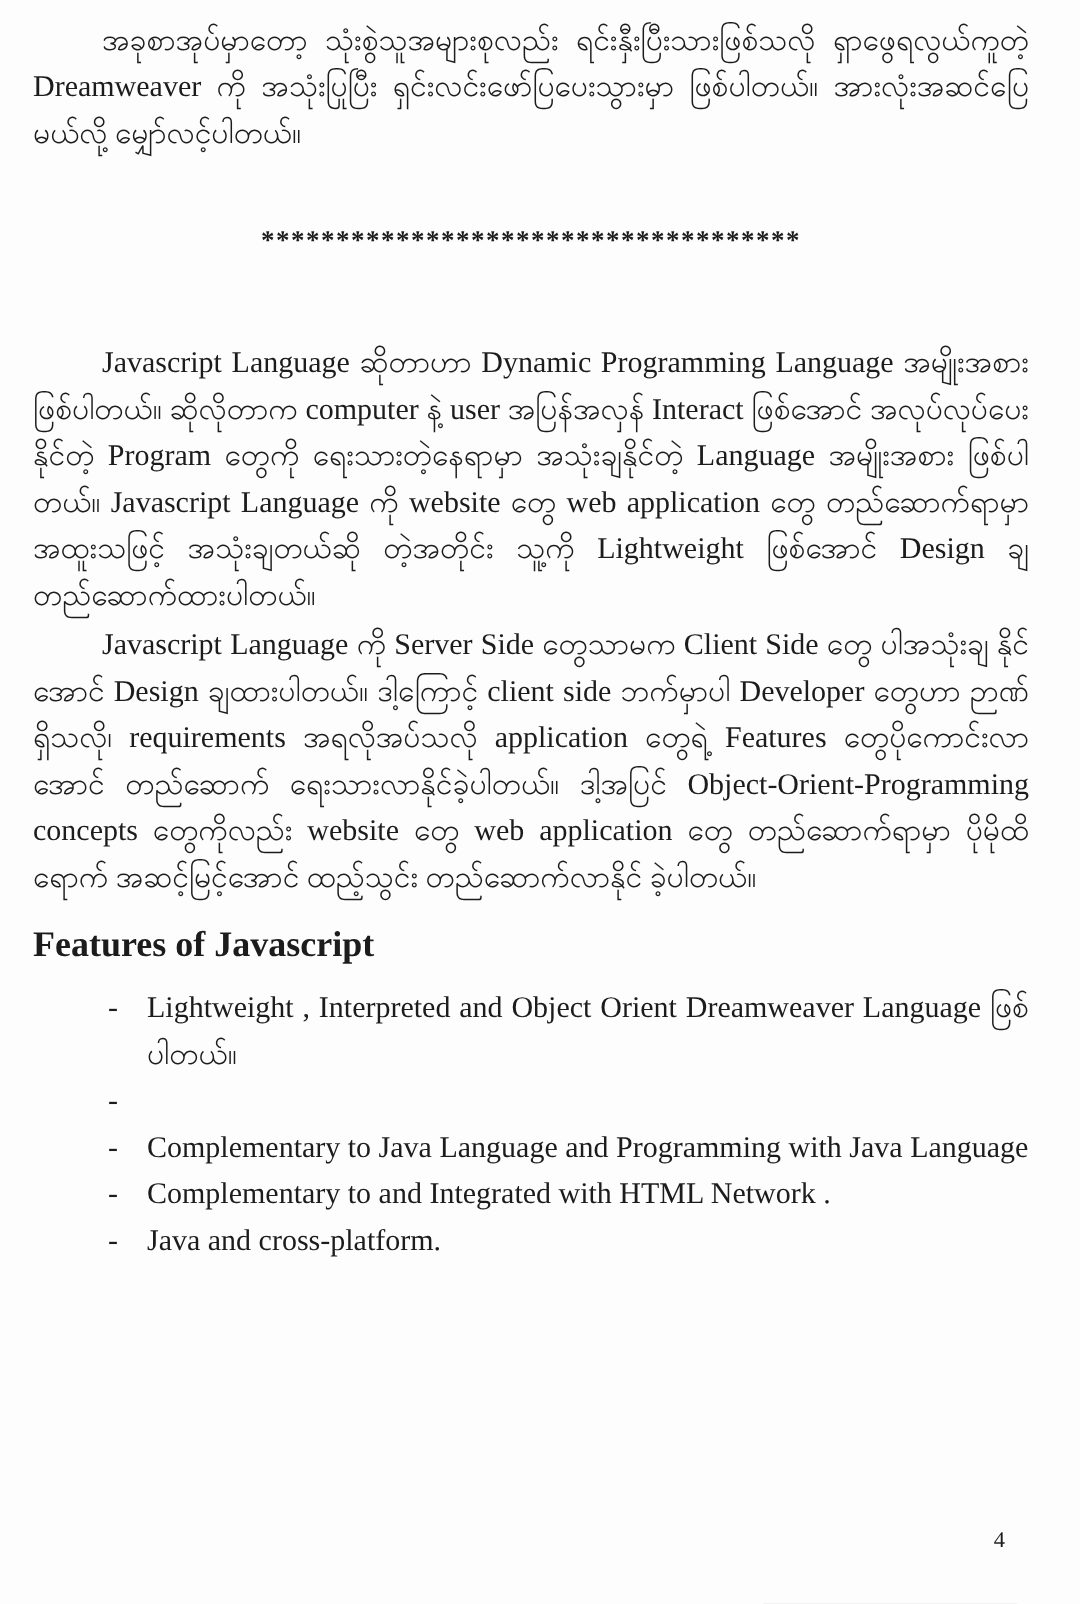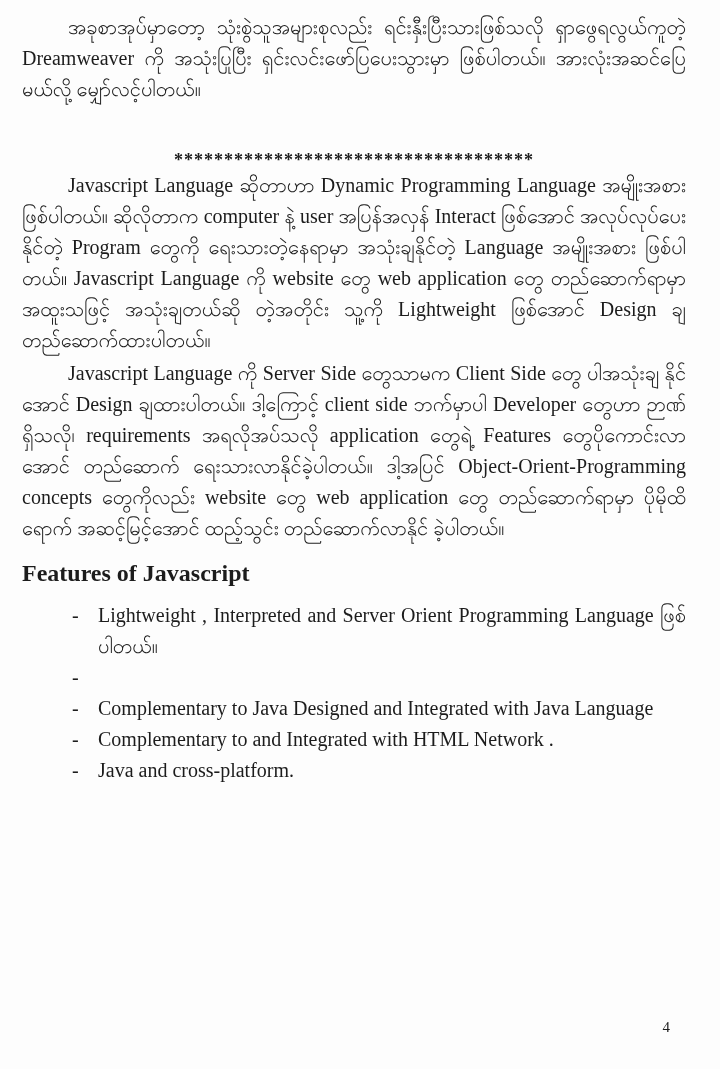--- a/index.html
+++ b/index.html
@@ -32,21 +32,21 @@
   }
   .para-1 { margin-top: 12px; }
   .separator {
     margin-top: 45px;
     text-align: center;
     font-size: 18px;
     font-weight: bold;
     letter-spacing: 1px;
     line-height: 20px;
   }
-  .para-2 { }
+  .para-2 { margin-top: 57px; }
   .para-3 { margin-top: 2px; }
   .features-heading {
     margin: 16px 0 0 0;
     font-size: 24px;
     font-weight: bold;
     line-height: 26px;
   }
   .features-list {
     list-style: none;
     margin: 14px 0 0 0;
@@ -85,28 +85,28 @@
 
     <p class="para para-2">Javascript Language ဆိုတာဟာ Dynamic Programming Language အမျိုးအစား ဖြစ်ပါတယ်။ ဆိုလိုတာက computer နဲ့ user အပြန်အလှန် Interact ဖြစ်အောင် အလုပ်လုပ်ပေးနိုင်တဲ့ Program တွေကို ရေးသားတဲ့နေရာမှာ အသုံးချနိုင်တဲ့ Language အမျိုးအစား ဖြစ်ပါတယ်။ Javascript Language ကို website တွေ web application တွေ တည်ဆောက်ရာမှာ အထူးသဖြင့် အသုံးချတယ်ဆို တဲ့အတိုင်း သူ့ကို Lightweight ဖြစ်အောင် Design ချတည်ဆောက်ထားပါတယ်။</p>
 
     <p class="para para-3">Javascript Language ကို Server Side တွေသာမက Client Side တွေ ပါအသုံးချ နိုင်အောင် Design ချထားပါတယ်။ ဒါ့ကြောင့် client side ဘက်မှာပါ Developer တွေဟာ ဉာဏ်ရှိသလို၊ requirements အရလိုအပ်သလို application တွေရဲ့ Features တွေပိုကောင်းလာအောင် တည်ဆောက် ရေးသားလာနိုင်ခဲ့ပါတယ်။ ဒါ့အပြင် Object-Orient-Programming concepts တွေကိုလည်း website တွေ web application တွေ တည်ဆောက်ရာမှာ ပိုမိုထိရောက် အဆင့်မြင့်အောင် ထည့်သွင်း တည်ဆောက်လာနိုင် ခဲ့ပါတယ်။</p>
 
     <h2 class="features-heading">Features of Javascript</h2>
 
     <ul class="features-list">
       <li>
         <span class="dash-marker">-</span>
-        <span class="item-text">Lightweight , Interpreted and Server Orient Programming Language ဖြစ်ပါတယ်။</span>
+        <span class="item-text">Lightweight , Interpreted and Object Orient Dreamweaver Language ဖြစ်ပါတယ်။</span>
       </li>
       <li>
         <span class="dash-marker">-</span>
       </li>
       <li>
         <span class="dash-marker">-</span>
-        <span class="item-text">Complementary to Java Designed and Integrated with Java Language</span>
+        <span class="item-text">Complementary to Java Language and Programming with Java Language</span>
       </li>
       <li>
         <span class="dash-marker">-</span>
         <span class="item-text">Complementary to and Integrated with HTML Network .</span>
       </li>
       <li>
         <span class="dash-marker">-</span>
         <span class="item-text">Java and cross-platform.</span>
       </li>
     </ul>

